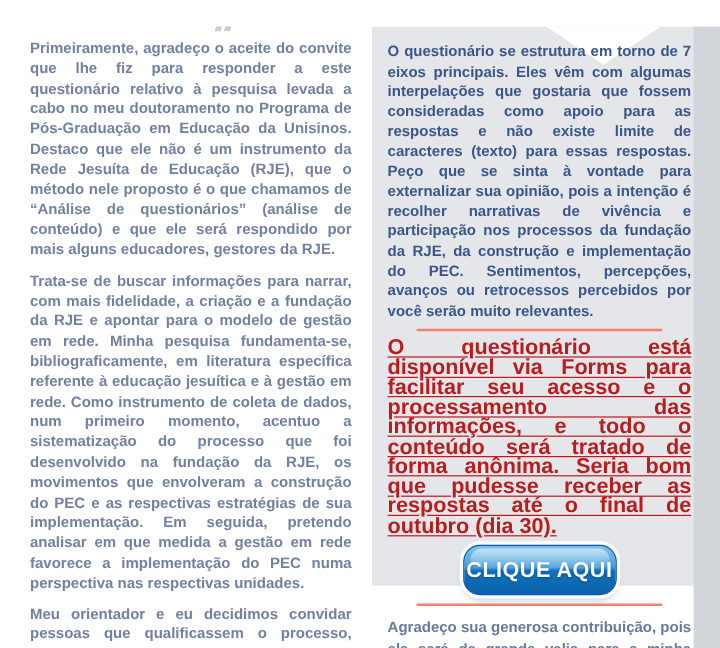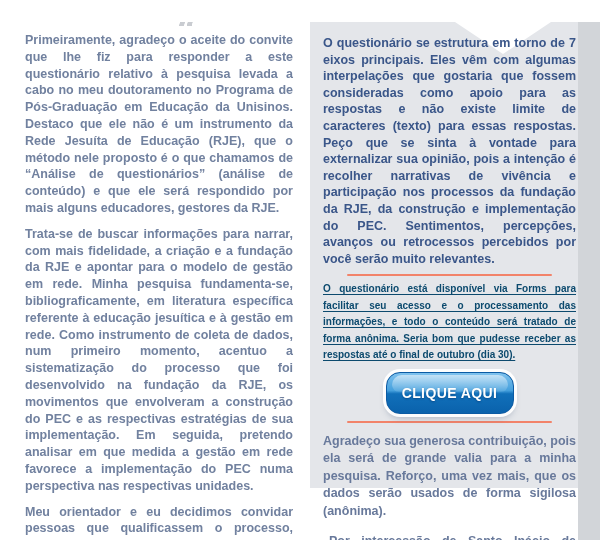--- a/index.html
+++ b/index.html
@@ -42,33 +42,33 @@
 
   .intro {
     margin:13px 0 0 0; color:#3a5689; font-weight:700;
     font-size:12.5px; line-height:16.6px; text-align:justify;
   }
   .divider {
     width:205px; height:2px; background:#f2836a; border:0;
     margin:7px auto 0 auto; border-radius:1px;
   }
   .forms-note {
-    margin:5px 0 0 0; color:#0c4a6e; font-weight:700;
-    font-size:10px; line-height:16.5px; text-align:justify;
+    margin:5px 0 0 0; color:#b91c1c; font-weight:700;
+    font-size:18px; line-height:16.5px; text-align:justify;
     text-decoration:underline; text-underline-offset:2px;
   }
 
   .btn-row { text-align:center; margin:8px 0 0 0; }
   .cta-btn {
     display:inline-block; position:relative; width:126px; height:40px;
     line-height:40px; border-radius:14px; cursor:pointer;
     background:linear-gradient(180deg, #7fc2ee 0%, #45a0dd 44%, #1170ba 52%, #0a62ac 100%);
     border:1px solid #0b5ba4;
     box-shadow:0 0 0 3px rgba(255,255,255,0.95), 0 4px 6px rgba(70,90,120,0.35);
-    color:#ffffff; font-weight:800; font-size:14px; letter-spacing:0.4px;
+    color:#ffffff; font-weight:800; font-size:18px; letter-spacing:0.4px;
     text-shadow:0 1px 2px rgba(0,40,90,0.45); text-align:center;
   }
   .cta-btn::before {
     content:""; position:absolute; left:5px; right:5px; top:2px; height:17px;
     border-radius:11px 11px 8px 8px;
     background:linear-gradient(180deg, rgba(255,255,255,0.55), rgba(255,255,255,0.08));
     pointer-events:none;
   }
 
   .thanks {

